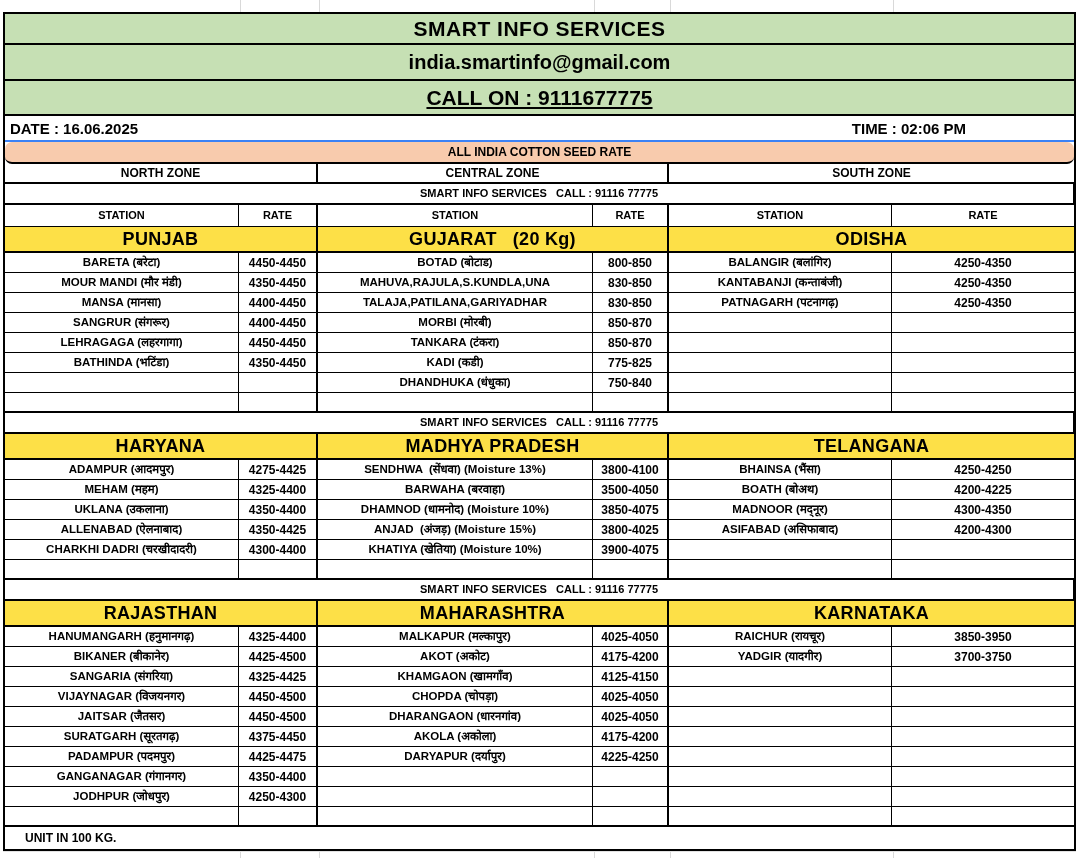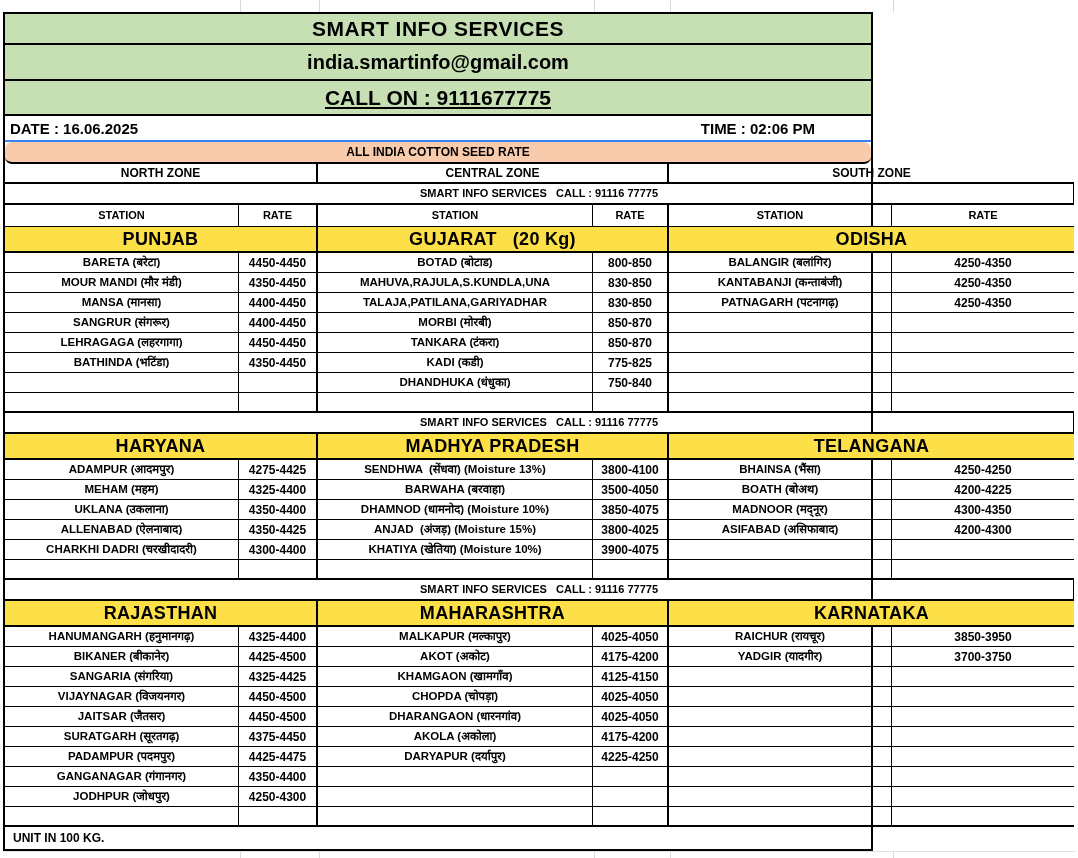--- a/index.html
+++ b/index.html
@@ -9,33 +9,33 @@
     font-family:"Liberation Sans","DejaVu Sans",sans-serif;
     color:#000; font-weight:bold;
   }
   .sheet { position:relative; width:1078px; height:858px; background:#fff; }
   .grid-strip { position:relative; width:1073px; margin-left:3px; background:#fff; }
   .grid-strip.top { height:12px; }
   .grid-strip.bottom { height:7px; border-top:1px solid #e2e2e2; }
   .vline { position:absolute; top:0; bottom:0; width:1px; background:#d9d9d9; }
 
   .table-frame {
-    width:870px; margin-left:3px;
+    width:1073px; margin-left:3px;
     border:2px solid #000; background:#fff;
   }
 
   
   .band { display:flex; align-items:center; justify-content:center; width:100%; }
   .g-row { background:#c6e0b4; border-bottom:2px solid #000; }
   .h-g1 { height:31px; font-size:21px; letter-spacing:.5px; }
   .h-g2 { height:36px; font-size:20px; }
   .h-g3 { height:35px; font-size:21px;text-decoration:underline; }
   .date-row { height:26px; border-bottom:2px solid #3b82f6; display:flex; align-items:center; font-size:15px; }
   .date-row .date-text { padding-left:5px; }
-  .date-row .time-text { margin-left:auto; margin-right:56px; }
+  .date-row .time-text { margin-left:auto; margin-right:108px; }
   .banner-row { height:22px; background:#f8cbad; border-bottom:2px solid #000; font-size:12px;border-radius:7px; }
   .zones-row  { height:20px; }
   .zones-row .cell { font-size:12px; border-bottom:2px solid #000; }
 
   
   .trow { display:grid; grid-template-columns:234px 79px 275px 76px 223px 182px; width:100%; }
   .cell {
     display:flex; align-items:center; justify-content:center;
     border-right:1px solid #000; border-bottom:1px solid #000;
     overflow:hidden; white-space:pre; line-height:1;
@@ -48,21 +48,21 @@
   .h-contact { height:21px; }
   .contact-cell { font-size:11px; border-bottom:2px solid #000 !important; }
   .h-colhdr { height:22px; }
   .h-colhdr .cell { font-size:11px; }
   .h-state { height:26px; }
   .state-cell { background:#fde047; font-size:18px; border-bottom:2px solid #000 !important; letter-spacing:.3px; }
   .h-data { height:20px; }
   .station-cell { font-size:11.5px; }
   .rate-cell { font-size:12px; }
   .thick .cell { border-bottom-width:2px; }
-  .unit-row { height:22px; display:flex; align-items:center; font-size:12px; padding-left:8px; }
+  .unit-row { height:22px; display:flex; align-items:center; font-size:12px; padding-left:20px; }
 </style>
 </head>
 <body>
 
 <div class="sheet">
 
   <div class="grid-strip top">
     <span class="vline" style="left:237px"></span>
     <span class="vline" style="left:316px"></span>
     <span class="vline" style="left:591px"></span>

